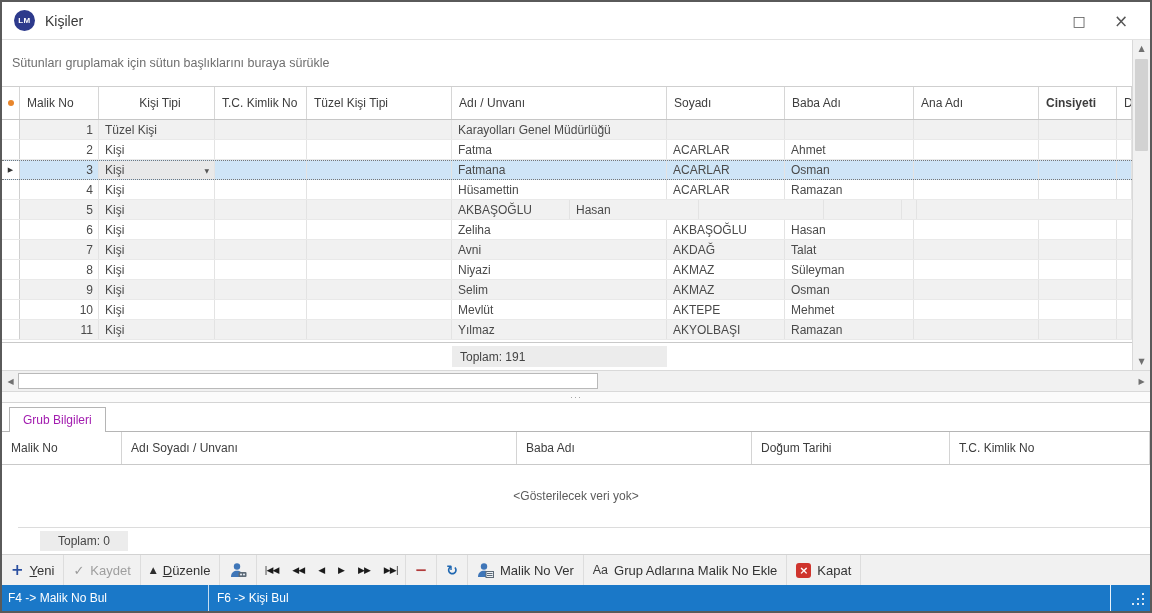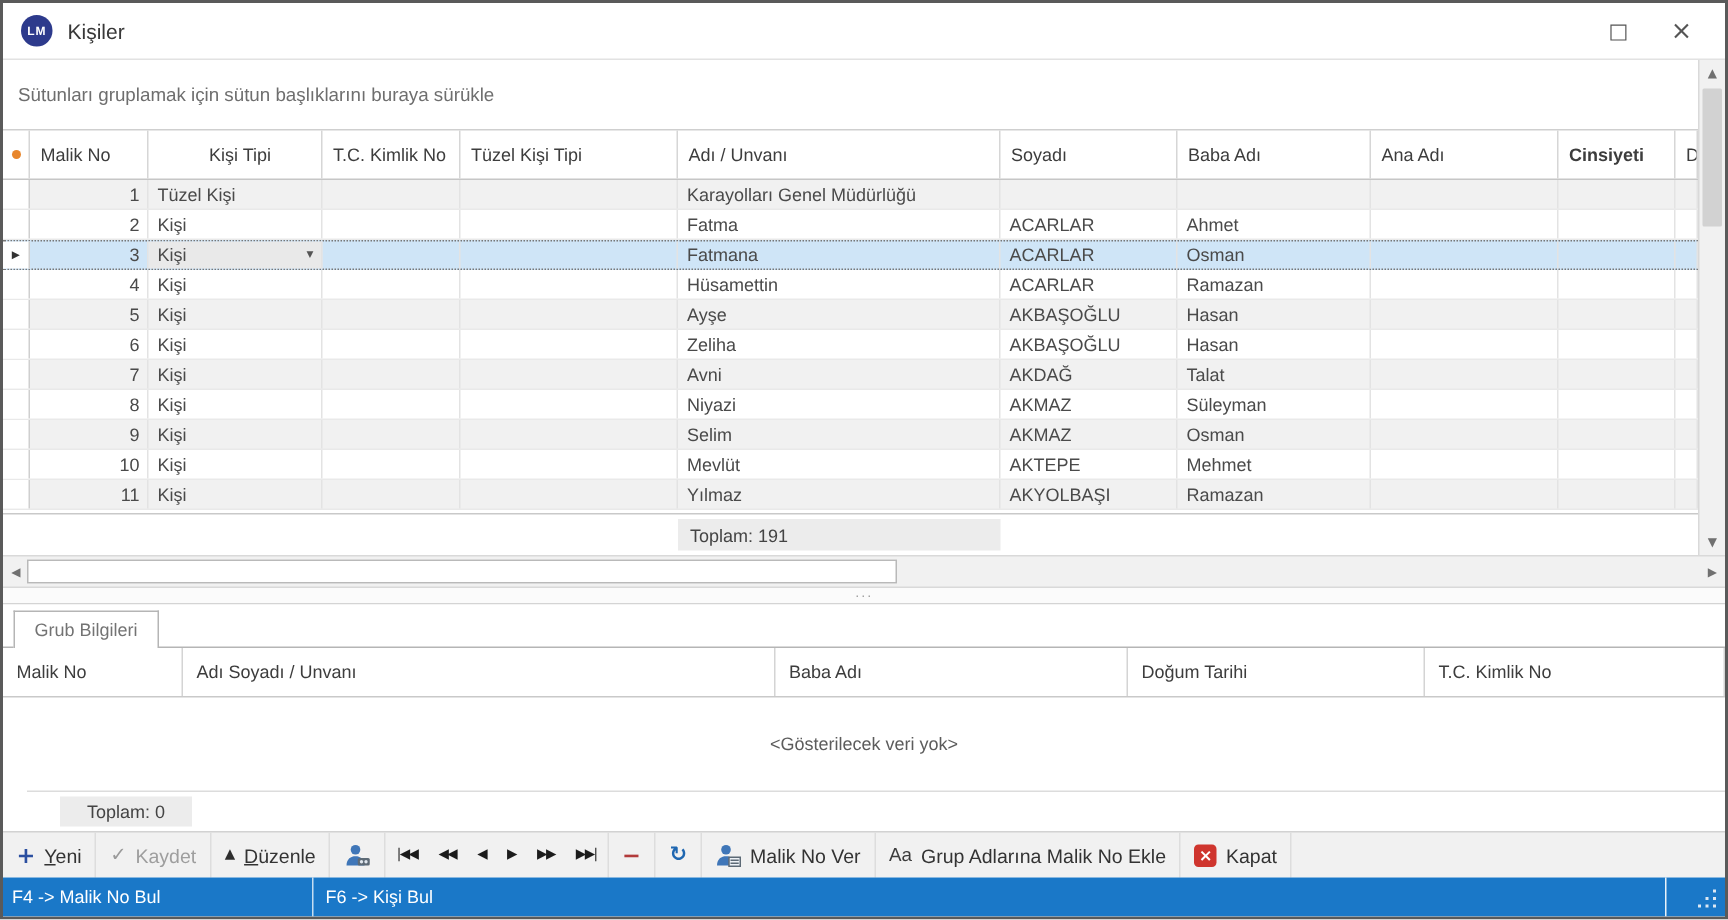--- a/index.html
+++ b/index.html
@@ -54,21 +54,21 @@
   
   .hscroll { height:22px; background:#f1f1f1; border-top:1px solid #d9d9d9; border-bottom:1px solid #d9d9d9; position:relative; display:flex; align-items:center; justify-content:space-between; flex:0 0 auto; }
   .hs-btn { width:17px; height:100%; display:flex; align-items:center; justify-content:center; font-size:8px; color:#707070; }
   .hs-thumb { position:absolute; left:16px; top:2px; width:580px; height:16px; background:#fff; border:1px solid #b9b9b9; }
 
   
   .splitter { height:11px; background:#fbfbfb; border-bottom:1px solid #d4d4d4; display:flex; align-items:center; justify-content:center; font-size:9px; color:#999; letter-spacing:1px; line-height:5px; flex:0 0 auto; }
 
   
   .tabstrip { height:29px; display:flex; align-items:flex-end; padding-left:7px; border-bottom:1px solid #b5b5b5; background:#fff; flex:0 0 auto; }
-  .tab { height:25px; padding:0 13px; border:1px solid #b5b5b5; border-bottom:none; background:#fff; display:flex; align-items:center; font-size:12px; color:#737373; position:relative; bottom:-1px; }
+  .tab { height:25px; padding:0 13px; border:1px solid #b5b5b5; border-bottom:none; background:#fff; display:flex; align-items:center; font-size:12px; color:#a21caf; position:relative; bottom:-1px; }
 
   .dgrid-header { height:33px; display:flex; border-bottom:1px solid #c9c9c9; background:#fff; flex:0 0 auto; }
   .dhcell { height:100%; border-right:1px solid #d4d4d4; display:flex; align-items:center; padding-left:9px; font-size:12px; color:#3d3d3d; overflow:hidden; white-space:nowrap; flex:0 0 auto; }
   .dgrid-body { height:62px; display:flex; align-items:center; justify-content:center; font-size:12px; color:#5c5c5c; flex:0 0 auto; }
   .dsummary { height:27px; border-top:1px solid #dcdcdc; position:relative; flex:0 0 auto;margin-left:16px; }
   .dsummary-box { position:absolute; left:22px; top:3px; width:88px; height:20px; background:#ececec; display:flex; align-items:center; justify-content:center; font-size:12px; color:#444; }
 
   
   .toolbar { height:31px; background:#f1f1f1; border-top:1px solid #d2d2d2; display:flex; align-items:stretch; font-size:13px; color:#333; flex:0 0 auto; }
   .tbtn { display:flex; align-items:center; gap:6px; padding:0 9px; border-right:1px solid #ddd; cursor:default; white-space:nowrap; }
@@ -198,21 +198,20 @@
             <div class="gcell" style="width: 125px;"></div>
             <div class="gcell" style="width: 78px;"></div>
             <div class="gcell" style="width: 15px;"></div>
           </div>
           <div class="grow alt">
             <div class="gcell ind glyph" style="width: 18px;"></div>
             <div class="gcell num" style="width: 79px;">5</div>
             <div class="gcell" style="width: 116px;">Kişi</div>
             <div class="gcell" style="width: 92px;"></div>
             <div class="gcell" style="width: 145px;"></div>
-            <div class="gcell" style="width: 215px;">Ayşe</div>
             <div class="gcell" style="width: 118px;">AKBAŞOĞLU</div>
             <div class="gcell" style="width: 129px;">Hasan</div>
             <div class="gcell" style="width: 125px;"></div>
             <div class="gcell" style="width: 78px;"></div>
             <div class="gcell" style="width: 15px;"></div>
           </div>
           <div class="grow">
             <div class="gcell ind glyph" style="width: 18px;"></div>
             <div class="gcell num" style="width: 79px;">6</div>
             <div class="gcell" style="width: 116px;">Kişi</div>

